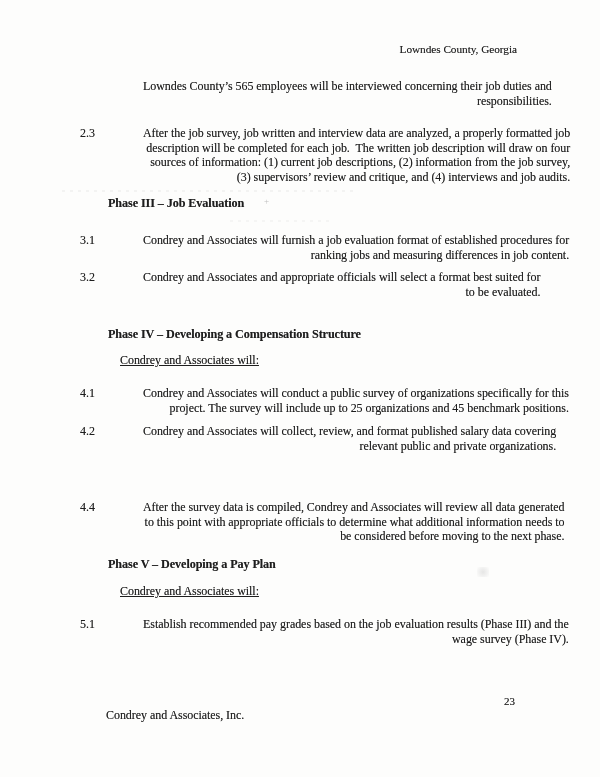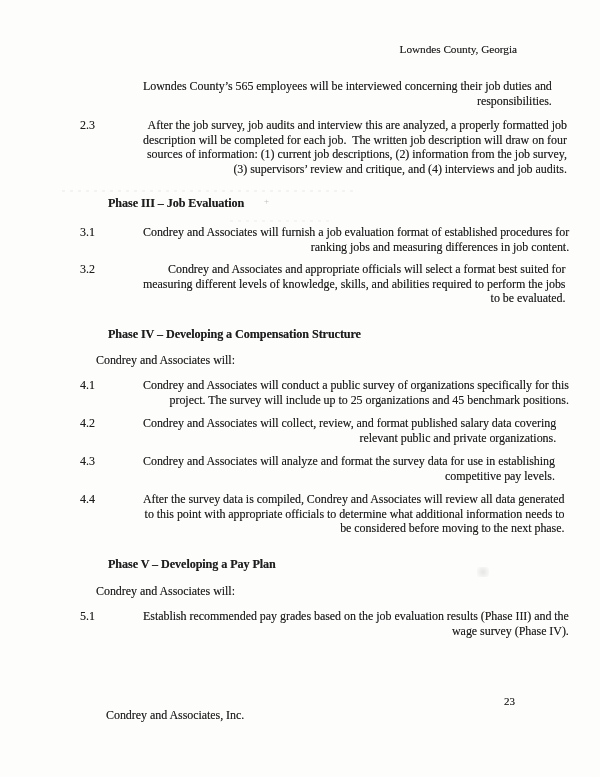--- a/index.html
+++ b/index.html
@@ -35,28 +35,28 @@
     text-align: right;
   }
   .para { left: 115px; }
   .heading {
     left: 80px;
     font-weight: bold;
     font-size: 12.2px;
     white-space: nowrap;
     letter-spacing: -0.1px;
   }
-  .item { left: 80px; }
+  .item { left: 80px; margin-top: 8px; }
   .item .num {
     position: absolute;
     left: 0;
     top: 0;
   }
   .item .txt { margin-left: 35px; }
-  .lead { left: 68px; white-space: nowrap; }
+  .lead { left: 92px; white-space: nowrap; text-decoration: underline; }
   .page-number {
     top: 694px;
     right: 85px;
     font-size: 11px;
   }
   .footer-left {
     top: 708px;
     left: 78px;
     font-size: 12px;
     white-space: nowrap;
@@ -96,21 +96,21 @@
   <div class="block header-right">Lowndes County, Georgia</div>
 
   <div class="block para" style="top:79px">
     <div class="ln">Lowndes County’s 565 employees will be interviewed concerning their job duties and</div>
     <div class="ln">responsibilities.</div>
   </div>
 
   <div class="block item" style="top:118px">
     <div class="num">2.3</div>
     <div class="txt">
-      <div class="ln">After the job survey, job audits and interview this are analyzed, a properly formatted job</div>
+      <div class="ln">After the job survey, job written and interview data are analyzed, a properly formatted job</div>
       <div class="ln">description will be completed for each job.&nbsp; The written job description will draw on four</div>
       <div class="ln">sources of information: (1) current job descriptions, (2) information from the job survey,</div>
       <div class="ln">(3) supervisors’ review and critique, and (4) interviews and job audits.</div>
     </div>
   </div>
 
   <div class="block heading" style="top:196px">Phase III – Job Evaluation</div>
   <div class="artifact-plus">+</div>
   <div class="noise-row noise-a"></div>
   <div class="noise-row noise-b"></div>
@@ -120,21 +120,20 @@
     <div class="txt">
       <div class="ln">Condrey and Associates will furnish a job evaluation format of established procedures for</div>
       <div class="ln">ranking jobs and measuring differences in job content.</div>
     </div>
   </div>
 
   <div class="block item" style="top:262px">
     <div class="num">3.2</div>
     <div class="txt">
       <div class="ln">Condrey and Associates and appropriate officials will select a format best suited for</div>
-      <div class="ln">measuring different levels of knowledge, skills, and abilities required to perform the jobs</div>
       <div class="ln">to be evaluated.</div>
     </div>
   </div>
 
   <div class="block heading" style="top:327px">Phase IV – Developing a Compensation Structure</div>
 
   <div class="block lead" style="top:353px">Condrey and Associates will:</div>
 
   <div class="block item" style="top:378px">
     <div class="num">4.1</div>
@@ -145,27 +144,20 @@
   </div>
 
   <div class="block item" style="top:416px">
     <div class="num">4.2</div>
     <div class="txt">
       <div class="ln">Condrey and Associates will collect, review, and format published salary data covering</div>
       <div class="ln">relevant public and private organizations.</div>
     </div>
   </div>
 
-  <div class="block item" style="top:454px">
-    <div class="num">4.3</div>
-    <div class="txt">
-      <div class="ln">Condrey and Associates will analyze and format the survey data for use in establishing</div>
-      <div class="ln">competitive pay levels.</div>
-    </div>
-  </div>
 
   <div class="block item" style="top:492px">
     <div class="num">4.4</div>
     <div class="txt">
       <div class="ln">After the survey data is compiled, Condrey and Associates will review all data generated</div>
       <div class="ln">to this point with appropriate officials to determine what additional information needs to</div>
       <div class="ln">be considered before moving to the next phase.</div>
     </div>
   </div>
 

